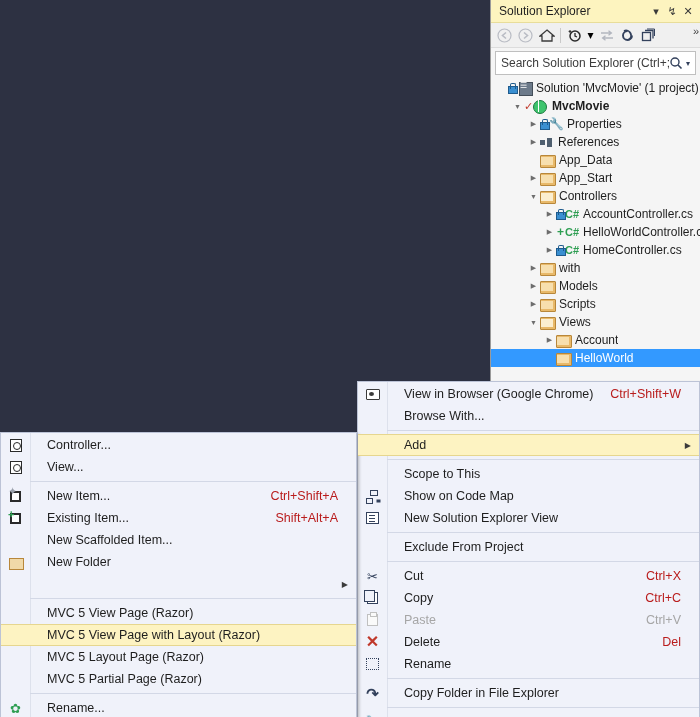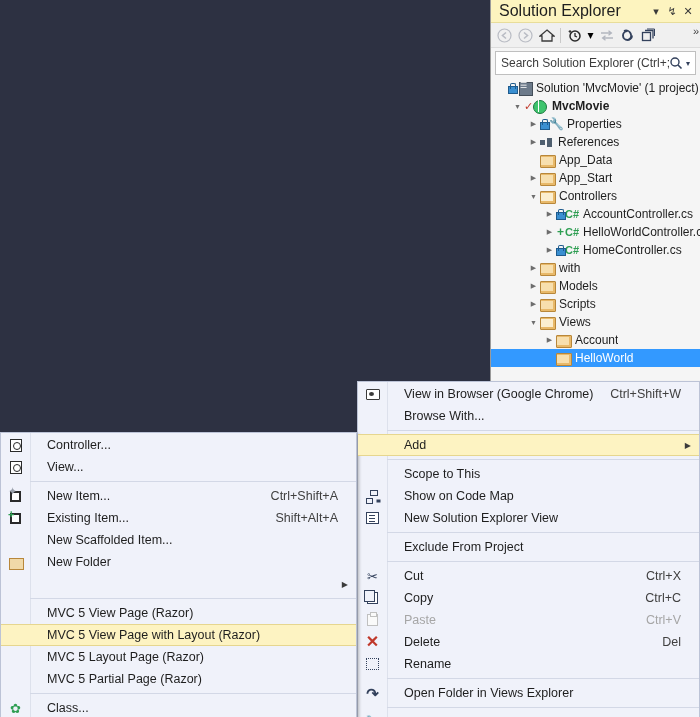--- a/index.html
+++ b/index.html
@@ -27,21 +27,21 @@
   }
   .se-titlebar {
     height: 23px;
     background: #fdf4bf;
     border-bottom: 1px solid #e8dd9a;
     display: flex; align-items: center;
     padding: 0 4px 0 8px;
   }
   .se-title {
     flex: 1;
-    font-size: 16px;
+    font-size: 12px;
     color: #1e1e1e;
     white-space: nowrap;
   }
   .se-titlebar-btn {
     width: 16px; height: 18px;
     display: flex; align-items: center; justify-content: center;
     color: #3a3a3a;
     font-size: 11px;
     cursor: default;
   }
@@ -230,21 +230,21 @@
   }
   .mi-icon {
     width: 29px; min-width: 29px;
     display: flex; align-items: center; justify-content: center;
     font-size: 12px;
   }
   .mi-label { flex: 1; white-space: nowrap; padding-left: 5px; margin-left: 12px; }
   .mi-shortcut {
     white-space: nowrap;
     padding-right: 18px;
-    color: #404040;
+    color: #b91c1c;
   }
   .mi-arrow {
     position: absolute; right: 8px;
     font-size: 8px; color: #3b3b3b;
   }
   .mi.highlight {
     background: #fdf3c2;
     border-top: 1px solid #e6d68f;
     border-bottom: 1px solid #e6d68f;
     height: 22px;
@@ -589,21 +589,21 @@
         <span class="mi-icon">
           <span class="gi gi-rename"></span>
         </span>
         <span class="mi-label">Rename</span>
       </div>
       <div class="mi-sep"></div>
       <div class="mi">
         <span class="mi-icon">
           <span class="gi gi-arrow-round">↷</span>
         </span>
-        <span class="mi-label">Open Folder in Views Explorer</span>
+        <span class="mi-label">Copy Folder in File Explorer</span>
       </div>
       <div class="mi-sep"></div>
       <div class="mi">
         <span class="mi-icon">
           <span class="gi gi-wrench">🔧</span>
         </span>
         <span class="mi-label">Properties</span>
         <span class="mi-shortcut">Alt+Enter</span>
       </div>
     </div>
@@ -670,17 +670,17 @@
       </div>
       <div class="mi">
         <span class="mi-icon"></span>
         <span class="mi-label">MVC 5 Partial Page (Razor)</span>
       </div>
       <div class="mi-sep"></div>
       <div class="mi">
         <span class="mi-icon">
           <span class="gi gi-class">✿</span>
         </span>
-        <span class="mi-label">Class...</span>
+        <span class="mi-label">Rename...</span>
       </div>
     </div>
 
 </div>
 
 </body></html>

